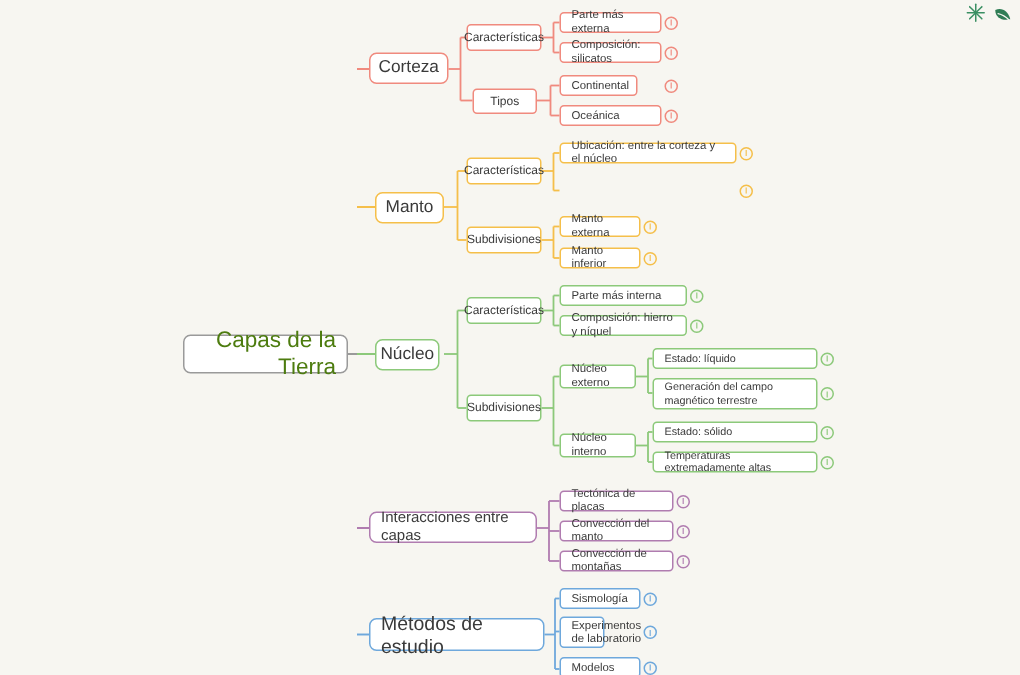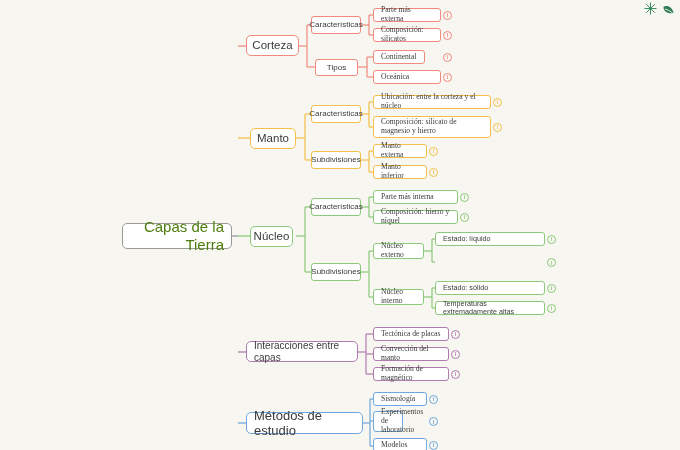--- a/index.html
+++ b/index.html
@@ -27,21 +27,21 @@
   .node.root{
     border:1.4px solid #9a9a9a;
     border-radius:5px;
     font-size:15px;
     justify-content:center;
     color:#4d7c0f;
     text-align:right;
   }
   .node.lvl1{font-size:11.5px;justify-content:center;border-radius:5px;}
   .node.lvl2{font-size:8px;justify-content:center;border-radius:3px;}
-  .node.lvl3{font-size:7.6px;border-radius:3px;font-family:Liberation Serif, serif;}
+  .node.lvl3{font-size:7.6px;border-radius:3px;}
   .node.lvl4{font-size:7.2px;border-radius:3px;}
 
   .badge{
     position:absolute;
     width:9px;height:9px;
     border-radius:50%;
     border:1px solid currentColor;
     display:flex;align-items:center;justify-content:center;
     font-size:6px;
     background:#f7f6f1;
@@ -199,23 +199,20 @@
   </div>
   <div class="node lvl2" style="left:311px;top:151px;width:50px;height:18px;border-color:#f5bf4a;">
     <span>Subdivisiones</span>
   </div>
 
   <div class="node lvl3" style="left:373px;top:95px;width:118px;height:14px;border-color:#f5bf4a;">
     <span>Ubicación: entre la corteza y el núcleo</span>
   </div>
   <div class="badge" style="left:493px;top:97.5px;color:#f5bf4a;"></div>
 
-  <div class="node lvl3" style="left:373px;top:116px;width:118px;height:22px;border-color:#f5bf4a;">
-    <span>Composición: silicato de magnesio y hierro</span>
-  </div>
   <div class="badge" style="left:493px;top:122.5px;color:#f5bf4a;"></div>
 
   <div class="node lvl3" style="left:373px;top:144px;width:54px;height:14px;border-color:#f5bf4a;">
     <span>Manto externa</span>
   </div>
   <div class="badge" style="left:429px;top:146.5px;color:#f5bf4a;"></div>
 
   <div class="node lvl3" style="left:373px;top:165px;width:54px;height:14px;border-color:#f5bf4a;">
     <span>Manto inferior</span>
   </div>
@@ -247,20 +244,23 @@
   </div>
   <div class="node lvl3" style="left:373px;top:289px;width:51px;height:16px;border-color:#8cc97a;justify-content:center;">
     <span>Núcleo interno</span>
   </div>
 
   <div class="node lvl4" style="left:435px;top:232px;width:110px;height:14px;border-color:#8cc97a;">
     <span>Estado: líquido</span>
   </div>
   <div class="badge" style="left:547px;top:234.5px;color:#8cc97a;"></div>
 
+  <div class="node lvl4" style="left:435px;top:252px;width:110px;height:21px;border-color:#8cc97a;">
+    <span>Generación del campo magnético terrestre</span>
+  </div>
   <div class="badge" style="left:547px;top:258px;color:#8cc97a;"></div>
 
   <div class="node lvl4" style="left:435px;top:281px;width:110px;height:14px;border-color:#8cc97a;">
     <span>Estado: sólido</span>
   </div>
   <div class="badge" style="left:547px;top:283.5px;color:#8cc97a;"></div>
 
   <div class="node lvl4" style="left:435px;top:301px;width:110px;height:14px;border-color:#8cc97a;">
     <span>Temperaturas extremadamente altas</span>
   </div>
@@ -274,21 +274,21 @@
     <span>Tectónica de placas</span>
   </div>
   <div class="badge" style="left:451px;top:329.5px;color:#b07cb0;"></div>
 
   <div class="node lvl3" style="left:373px;top:347px;width:76px;height:14px;border-color:#b07cb0;">
     <span>Convección del manto</span>
   </div>
   <div class="badge" style="left:451px;top:349.5px;color:#b07cb0;"></div>
 
   <div class="node lvl3" style="left:373px;top:367px;width:76px;height:14px;border-color:#b07cb0;">
-    <span>Formación de magnético</span>
+    <span>Convección de montañas</span>
   </div>
   <div class="badge" style="left:451px;top:369.5px;color:#b07cb0;"></div>
 
   <div class="node lvl1" style="left:246px;top:412px;width:117px;height:22px;border-color:#6ea8dc;font-size:13px;">
     <span>Métodos de estudio</span>
   </div>
 
   <div class="node lvl3" style="left:373px;top:392px;width:54px;height:14px;border-color:#6ea8dc;">
     <span>Sismología</span>
   </div>

